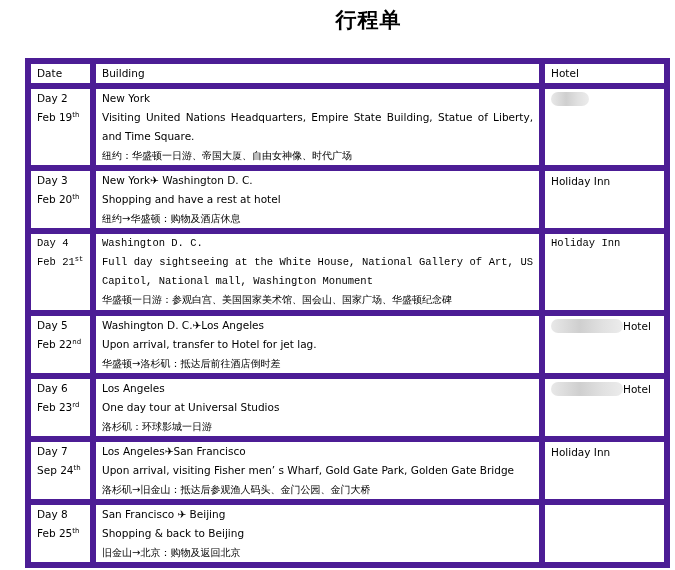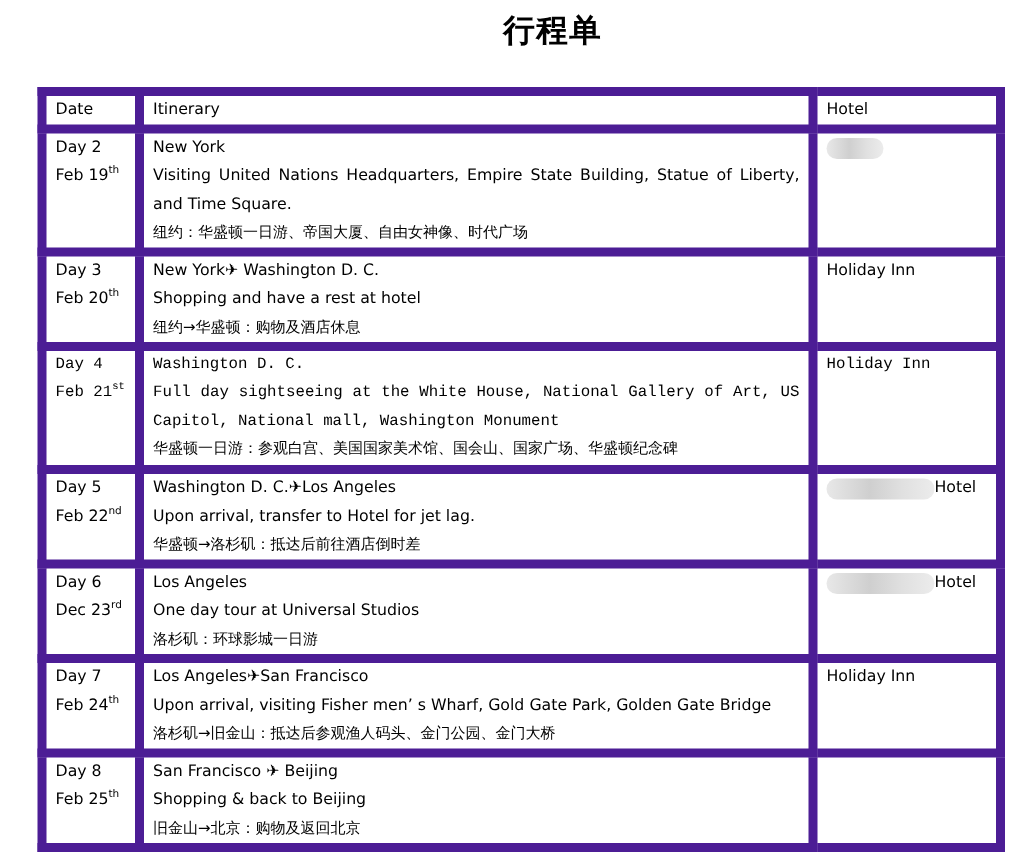--- a/index.html
+++ b/index.html
@@ -27,21 +27,21 @@
 
 <table>
   <colgroup>
       <col class="c1">
       <col class="c2">
       <col class="c3">
     </colgroup>
   <thead>
     <tr>
       <th>Date</th>
-      <th>Itinerary</th>
+      <th>Building</th>
       <th>Hotel</th>
     </tr>
   </thead>
   <tbody id="tbody">
       <tr style="height: 74px;">
     <td>
       <span class="line">Day 2</span>
       <span class="line"><span>Feb 19</span><sup>th</sup></span>
     </td>
     <td>
@@ -91,35 +91,35 @@
       <span class="line ">Upon arrival, transfer to Hotel for jet lag.</span>
       <span class="line cn">华盛顿→洛杉矶：抵达后前往酒店倒时差</span>
     </td>
     <td>
       <span class="blur" style="width:72px"></span><span class="hotel-text">Hotel</span>
     </td>
       </tr>
       <tr style="height: 56px; margin-left: 47px;">
     <td>
       <span class="line">Day 6</span>
-      <span class="line"><span>Dec 23</span><sup>rd</sup></span>
+      <span class="line"><span>Feb 23</span><sup>rd</sup></span>
     </td>
     <td>
       <span class="line">Los Angeles</span>
       <span class="line ">One day tour at Universal Studios</span>
       <span class="line cn">洛杉矶：环球影城一日游</span>
     </td>
     <td>
       <span class="blur" style="width:72px"></span><span class="hotel-text">Hotel</span>
     </td>
       </tr>
       <tr style="height: 57px;">
     <td>
       <span class="line">Day 7</span>
-      <span class="line"><span>Feb 24</span><sup>th</sup></span>
+      <span class="line"><span>Sep 24</span><sup>th</sup></span>
     </td>
     <td>
       <span class="line">Los Angeles✈San Francisco</span>
       <span class="line wrap">Upon arrival, visiting Fisher men’ s Wharf, Gold Gate Park, Golden Gate Bridge</span>
       <span class="line cn">洛杉矶→旧金山：抵达后参观渔人码头、金门公园、金门大桥</span>
     </td>
     <td>
       <span class="hotel-text">Holiday Inn</span>
     </td>
       </tr>

